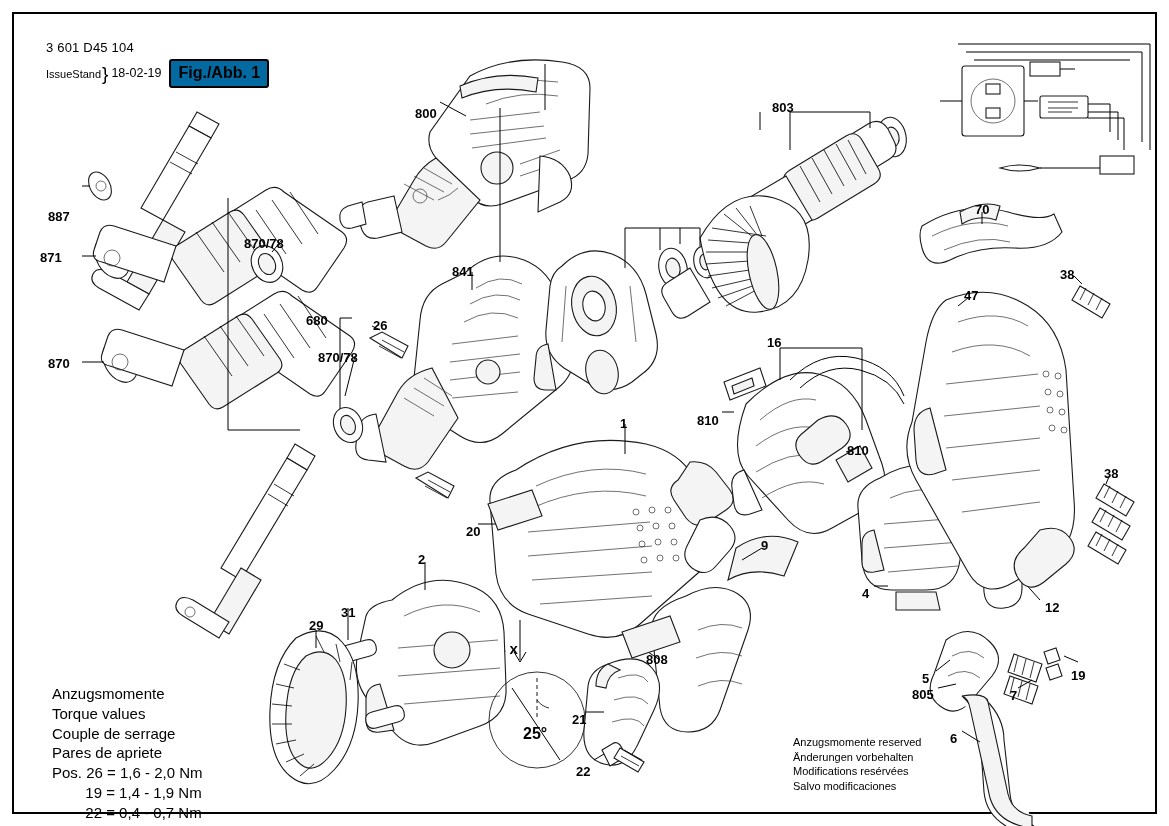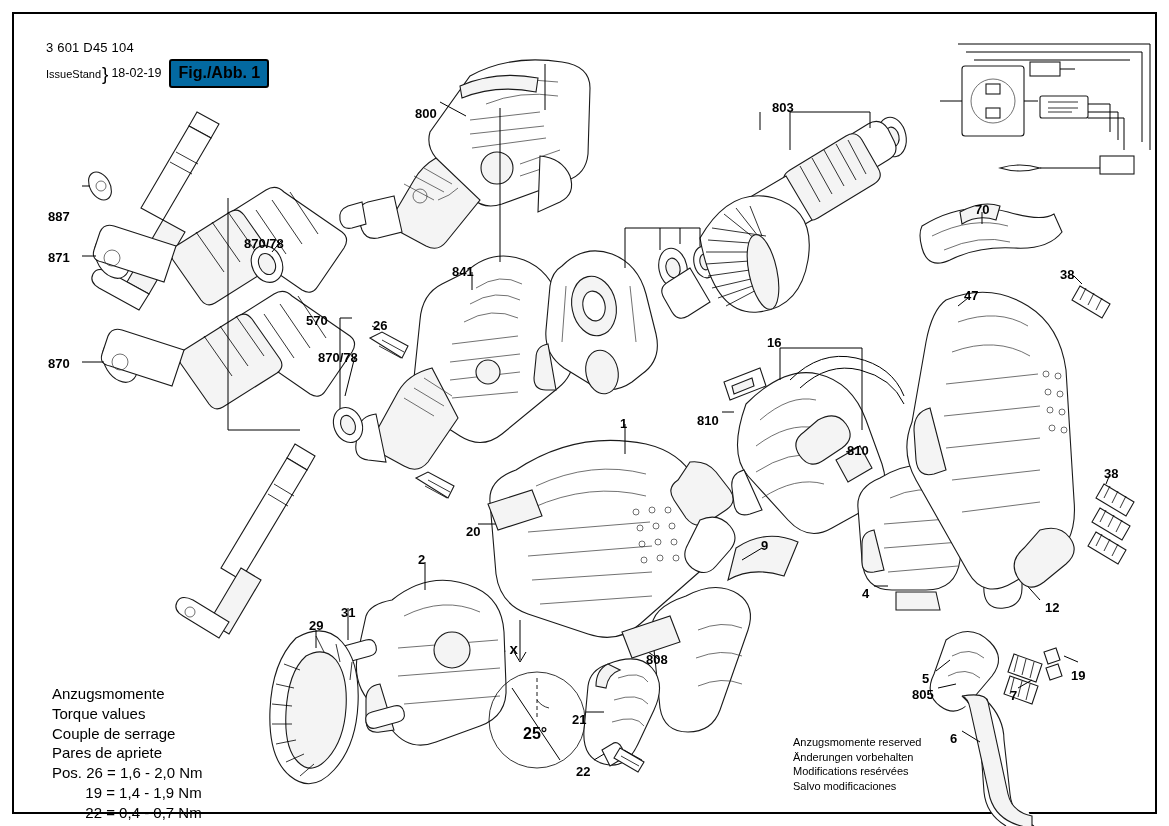--- a/index.html
+++ b/index.html
@@ -415,24 +415,24 @@
 
     <path class="ln" d="M440 102 L466 116"></path>
     <path class="ln" d="M472 272 V290"></path>
     <path class="ln" d="M500 108 V262"></path>
     <path class="ln" d="M545 64 V110"></path>
 
   </svg>
 
   <div id="callouts">
       <div class="lbl" style="left: 48px; top: 188px; margin-top: 21px;">887</div>
-      <div class="lbl" style="left: 48px; top: 250px;">871</div>
+      <div class="lbl" style="left: 40px; top: 250px;">871</div>
       <div class="lbl" style="left: 48px; top: 356px;">870</div>
       <div class="lbl" style="left: 244px; top: 236px;">870/78</div>
-      <div class="lbl" style="left: 306px; top: 313px;">570</div>
+      <div class="lbl" style="left: 306px; top: 313px;">680</div>
       <div class="lbl" style="left: 318px; top: 350px;">870/78</div>
       <div class="lbl" style="left: 373px; top: 318px;">26</div>
       <div class="lbl" style="left: 452px; top: 264px;">841</div>
       <div class="lbl" style="left: 415px; top: 106px;">800</div>
       <div class="lbl" style="left: 772px; top: 100px;">803</div>
       <div class="lbl" style="left: 767px; top: 335px;">16</div>
       <div class="lbl" style="left: 697px; top: 413px;">810</div>
       <div class="lbl" style="left: 847px; top: 443px;">810</div>
       <div class="lbl" style="left: 620px; top: 416px;">1</div>
       <div class="lbl" style="left: 466px; top: 524px;">20</div>

